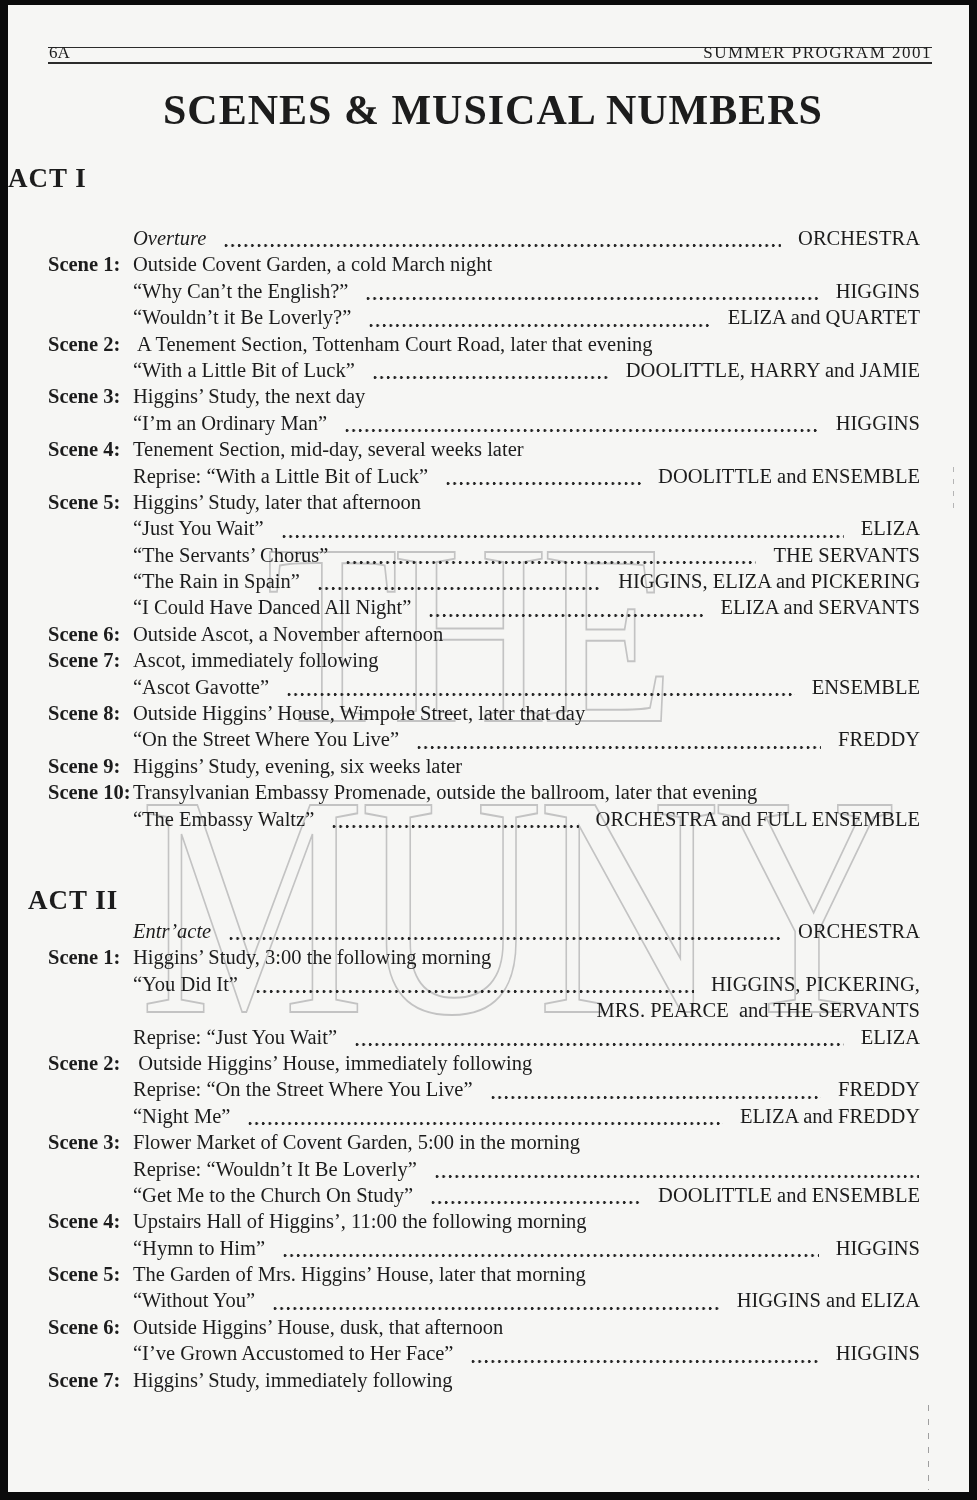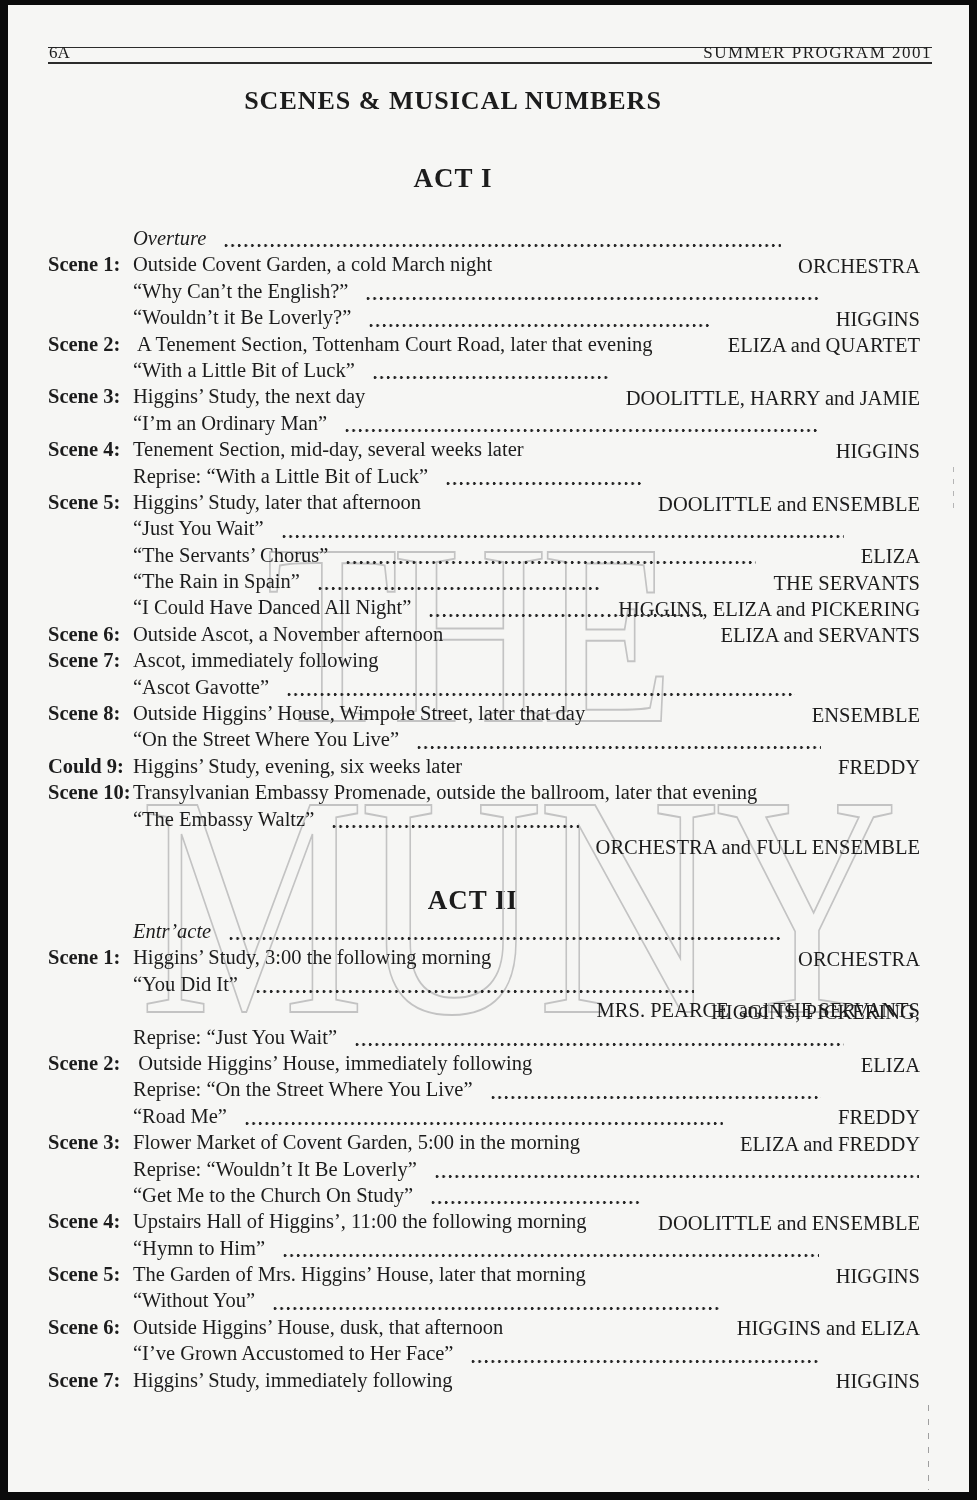--- a/index.html
+++ b/index.html
@@ -17,24 +17,24 @@
   }
   
   .rule { position:absolute; left:40px; width:884px; height:0; border-top:2px solid #2b2b2b; }
   .rule-top { top:42px; border-top-width:1.5px; }
   .rule-bottom { top:57px; }
   .page-number { position:absolute; left:41px; top:38px; font-size:17px; }
   .program-title { position:absolute; right:37px; top:38px; font-size:17px; letter-spacing:1.5px; }
   
   .page-title {
     position:absolute; left:0; top:81px; width:890px; text-align:center;
-    font-size:26px; font-weight:bold; letter-spacing:1px;
+    font-size:42px; font-weight:bold; letter-spacing:1px;padding-left:40px;
   }
   .act-heading {
-    position:absolute; left:0; width:890px; text-align:center;
+    position:absolute; left:0; width:890px; 
     font-size:27px; font-weight:bold; letter-spacing:1px;
   }
   #act-heading-0 { top:158px; }
   #act-heading-1 { top:880px;margin-left:20px; }
   
   .watermark { position:absolute; z-index:1; pointer-events:none;
     color:transparent; -webkit-text-stroke:2px #c3c3c3; line-height:1;
     font-family:"Liberation Serif", serif; white-space:nowrap;
     transform-origin:left top;
   }
@@ -48,21 +48,21 @@
   .row.song, .row.continuation { display:flex; align-items:flex-start; padding-left:85px;gap:16px; }
   .scene-label { display:inline-block; min-width:85px; font-weight:bold; }
   .scene-desc { white-space:pre; }
   .song-title { flex:0 0 auto; }
   .song-title.italic { font-style:italic; }
   .leader {
     flex:1 1 auto; align-self:flex-end; height:24px; margin:0 1px;
     background:radial-gradient(circle at 3px 18.5px, #222 1.15px, rgba(0,0,0,0) 1.7px) repeat-x;
     background-size:6.6px 24px;
   }
-  .performer { flex:0 0 auto;margin-top:28px; }
+  .performer { flex:0 0 auto; }
   .continuation .cont { margin-left:auto; white-space:pre; }
   
   .scan-line-1 { position:absolute; left:920px; top:1400px; width:1px; height:85px;
     background:repeating-linear-gradient(to bottom, #9f9f9f 0 6px, rgba(0,0,0,0) 6px 14px); }
   .scan-line-2 { position:absolute; left:945px; top:462px; width:1px; height:45px;
     background:repeating-linear-gradient(to bottom, #b5b5b5 0 5px, rgba(0,0,0,0) 5px 12px); }
 </style>
 </head>
 <body>
 
@@ -93,35 +93,35 @@
       <div class="row scene"><span class="scene-label">Scene 5:</span><span class="scene-desc">Higgins’ Study, later that afternoon</span></div>
       <div class="row song"><span class="song-title">“Just You Wait”</span><span class="leader"></span><span class="performer">ELIZA</span></div>
       <div class="row song"><span class="song-title">“The Servants’ Chorus”</span><span class="leader"></span><span class="performer">THE SERVANTS</span></div>
       <div class="row song"><span class="song-title">“The Rain in Spain”</span><span class="leader"></span><span class="performer">HIGGINS, ELIZA and PICKERING</span></div>
       <div class="row song"><span class="song-title">“I Could Have Danced All Night”</span><span class="leader"></span><span class="performer">ELIZA and SERVANTS</span></div>
       <div class="row scene"><span class="scene-label">Scene 6:</span><span class="scene-desc">Outside Ascot, a November afternoon</span></div>
       <div class="row scene"><span class="scene-label">Scene 7:</span><span class="scene-desc">Ascot, immediately following</span></div>
       <div class="row song"><span class="song-title">“Ascot Gavotte”</span><span class="leader"></span><span class="performer">ENSEMBLE</span></div>
       <div class="row scene"><span class="scene-label">Scene 8:</span><span class="scene-desc">Outside Higgins’ House, Wimpole Street, later that day</span></div>
       <div class="row song"><span class="song-title">“On the Street Where You Live”</span><span class="leader"></span><span class="performer">FREDDY</span></div>
-      <div class="row scene"><span class="scene-label">Could 9:</span><span class="scene-desc">Higgins’ Study, evening, six weeks later</span></div>
+      <div class="row scene"><span class="scene-label">Scene 9:</span><span class="scene-desc">Higgins’ Study, evening, six weeks later</span></div>
       <div class="row scene"><span class="scene-label">Scene 10:</span><span class="scene-desc">Transylvanian Embassy Promenade, outside the ballroom, later that evening</span></div>
       <div class="row song"><span class="song-title">“The Embassy Waltz”</span><span class="leader"></span><span class="performer">ORCHESTRA and FULL ENSEMBLE</span></div>
     </div>
 
   <div class="act-heading" id="act-heading-1">ACT II</div>
   <div class="act-list" id="act-list-1">
       <div class="row song"><span class="song-title italic">Entr’acte</span><span class="leader"></span><span class="performer">ORCHESTRA</span></div>
       <div class="row scene"><span class="scene-label">Scene 1:</span><span class="scene-desc">Higgins’ Study, 3:00 the following morning</span></div>
       <div class="row song"><span class="song-title">“You Did It”</span><span class="leader"></span><span class="performer">HIGGINS, PICKERING,</span></div>
       <div class="row continuation"><span class="cont">MRS. PEARCE  and THE SERVANTS</span></div>
       <div class="row song"><span class="song-title">Reprise: “Just You Wait”</span><span class="leader"></span><span class="performer">ELIZA</span></div>
       <div class="row scene"><span class="scene-label">Scene 2:</span><span class="scene-desc"> Outside Higgins’ House, immediately following</span></div>
       <div class="row song"><span class="song-title">Reprise: “On the Street Where You Live”</span><span class="leader"></span><span class="performer">FREDDY</span></div>
-      <div class="row song"><span class="song-title">“Road Me”</span><span class="leader"></span><span class="performer">ELIZA and FREDDY</span></div>
+      <div class="row song"><span class="song-title">“Night Me”</span><span class="leader"></span><span class="performer">ELIZA and FREDDY</span></div>
       <div class="row scene"><span class="scene-label">Scene 3:</span><span class="scene-desc">Flower Market of Covent Garden, 5:00 in the morning</span></div>
       <div class="row song"><span class="song-title">Reprise: “Wouldn’t It Be Loverly”</span><span class="leader"></span></div>
       <div class="row song"><span class="song-title">“Get Me to the Church On Study”</span><span class="leader"></span><span class="performer">DOOLITTLE and ENSEMBLE</span></div>
       <div class="row scene"><span class="scene-label">Scene 4:</span><span class="scene-desc">Upstairs Hall of Higgins’, 11:00 the following morning</span></div>
       <div class="row song"><span class="song-title">“Hymn to Him”</span><span class="leader"></span><span class="performer">HIGGINS</span></div>
       <div class="row scene"><span class="scene-label">Scene 5:</span><span class="scene-desc">The Garden of Mrs. Higgins’ House, later that morning</span></div>
       <div class="row song"><span class="song-title">“Without You”</span><span class="leader"></span><span class="performer">HIGGINS and ELIZA</span></div>
       <div class="row scene"><span class="scene-label">Scene 6:</span><span class="scene-desc">Outside Higgins’ House, dusk, that afternoon</span></div>
       <div class="row song"><span class="song-title">“I’ve Grown Accustomed to Her Face”</span><span class="leader"></span><span class="performer">HIGGINS</span></div>
       <div class="row scene"><span class="scene-label">Scene 7:</span><span class="scene-desc">Higgins’ Study, immediately following</span></div>

